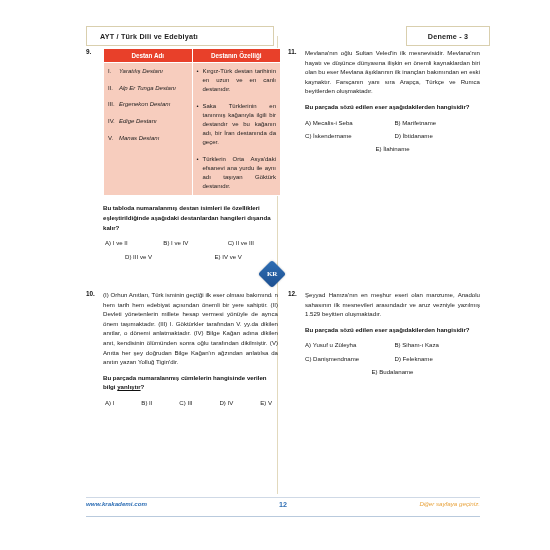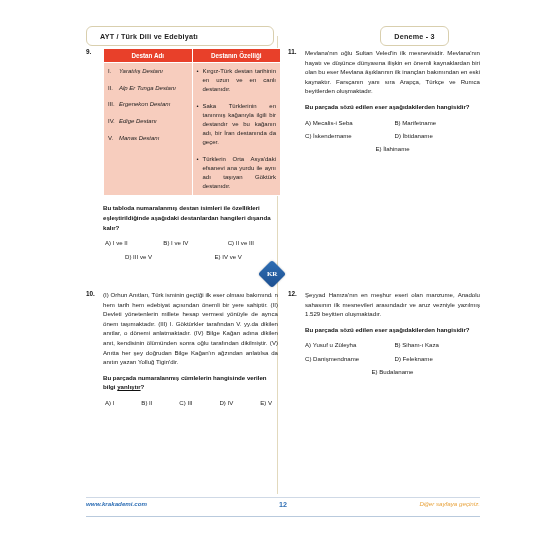--- a/index.html
+++ b/index.html
@@ -9,30 +9,30 @@
     font-family:"Liberation Sans", sans-serif;
     color:#1a1a1a;
     overflow:hidden;
   }
   .page{position:relative;width:550px;height:550px;}
 
   
   .hdr{position:absolute;top:26px;left:0;width:550px;height:22px;}
   .tab{
     position:absolute;top:0;height:20px;
-    border:1px solid #d9cfae;border-radius:6px;
+    border:1px solid #d9cfae;border-radius:0;
     background:#ffffff;
     font-size:7.2px;font-weight:bold;letter-spacing:.2px;
     color:#1d1d1d;
     display:flex;align-items:center;
     box-sizing:border-box;
     text-align:center;
   }
   .tab-left{left:86px;width:188px;padding-left:13px;}
-  .tab-right{left:380px;width:69px;justify-content:center;}
+  .tab-right{left:406px;width:84px;justify-content:center;}
 
   
   .vrule{position:absolute;left:277px;top:36px;width:1px;height:458px;background:#e2d9bd;}
   .foot-rule-top{position:absolute;left:86px;top:497px;width:394px;height:1px;background:#cfd9e6;}
   .foot-rule-bot{position:absolute;left:86px;top:516px;width:394px;height:1px;background:#b9cadd;}
 
   
   .col{position:absolute;width:192px;}
   .col-l{left:86px;}
   .col-r{left:288px;}

